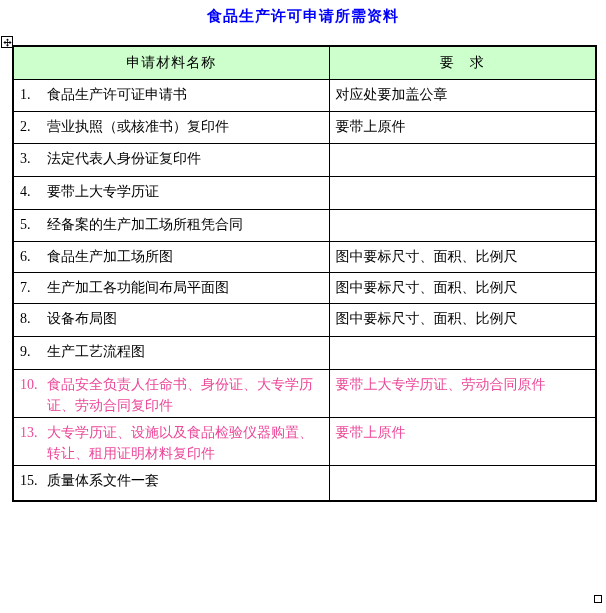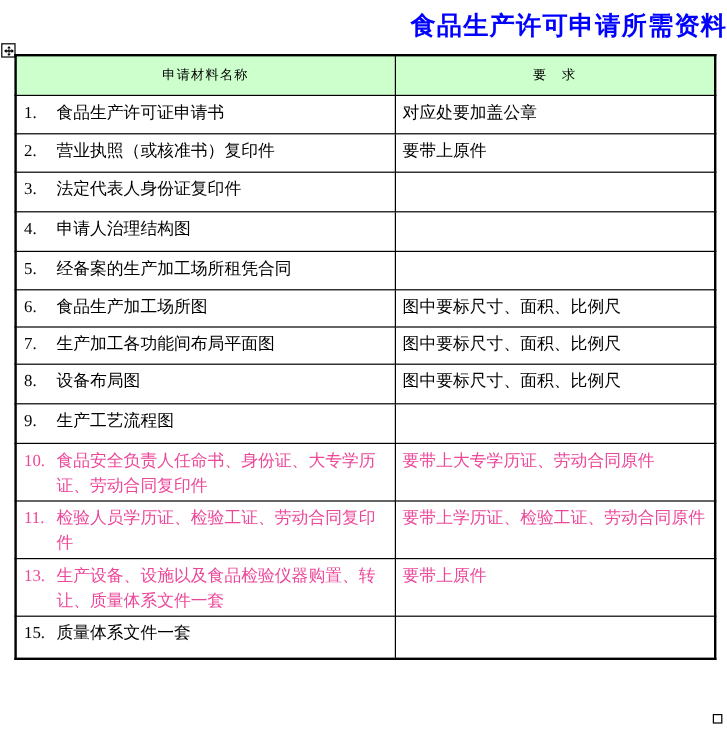--- a/index.html
+++ b/index.html
@@ -7,24 +7,24 @@
   body {
     width: 606px; height: 613px;
     font-family: "Liberation Serif", "DejaVu Serif", serif;
     color: #000000;
     overflow: hidden;
   }
   .page { position: relative; width: 606px; height: 613px; background: #ffffff; }
 
   .doc-title {
     position: absolute; top: 7px; left: 0; width: 100%;
-    text-align: right;
+    text-align: center;
     color: #0000FF;
     font-weight: bold;
-    font-size: 21px;
+    font-size: 15px;
     letter-spacing: 1px;
     white-space: nowrap;
   }
 
   .move-handle {
     position: absolute; left: 1px; top: 36px;
     width: 12px; height: 12px;
     border: 1px solid #000;
     background: #fff;
     display: flex; align-items: center; justify-content: center;
@@ -38,21 +38,21 @@
     table-layout: fixed;
     border: 2px solid #000;
   }
   .req-table col.c1 { width: 316px; }
   .req-table col.c2 { width: 267px; }
 
   .req-table th {
     border: 1px solid #000;
     background: #CCFFCC;
     font-weight: normal;
-    font-size: 11px;
+    font-size: 14px;
     text-align: center;
     vertical-align: middle;
     height: 33px;
     letter-spacing: 1px;
   }
   .req-table td {
     border: 1px solid #000;
     vertical-align: top;
     font-size: 14px;
     line-height: 21px;
@@ -126,21 +126,21 @@
               <span class="row-num">3.</span>
               <span class="row-text">法定代表人身份证复印件</span>
             </div>
           </td>
       <td class="req-cell"></td>
     </tr>
     <tr style="height:33px">
       <td>
             <div class="name-cell-inner">
               <span class="row-num">4.</span>
-              <span class="row-text">申请人治理结构图</span>
+              <span class="row-text">要带上大专学历证</span>
             </div>
           </td>
       <td class="req-cell"></td>
     </tr>
     <tr style="height:32px">
       <td>
             <div class="name-cell-inner">
               <span class="row-num">5.</span>
               <span class="row-text">经备案的生产加工场所租凭合同</span>
             </div>
@@ -185,34 +185,25 @@
     </tr>
     <tr class="red-row" style="height:44px">
       <td>
             <div class="name-cell-inner">
               <span class="row-num">10.</span>
               <span class="row-text">食品安全负责人任命书、身份证、大专学历证、劳动合同复印件</span>
             </div>
           </td>
       <td class="req-cell">要带上大专学历证、劳动合同原件</td>
     </tr>
-    <tr class="red-row" style="height:33px">
-      <td>
-            <div class="name-cell-inner">
-              <span class="row-num">11.</span>
-              <span class="row-text">检验人员学历证、检验工证、劳动合同复印件</span>
-            </div>
-          </td>
-      <td class="req-cell">要带上学历证、检验工证、劳动合同原件</td>
-    </tr>
     <tr class="red-row" style="height:42px">
       <td>
             <div class="name-cell-inner">
               <span class="row-num">13.</span>
-              <span class="row-text">生产设备、设施以及食品检验仪器购置、转让、质量体系文件一套</span>
+              <span class="row-text">大专学历证、设施以及食品检验仪器购置、转让、租用证明材料复印件</span>
             </div>
           </td>
       <td class="req-cell">要带上原件</td>
     </tr>
     <tr style="height:36px">
       <td>
             <div class="name-cell-inner">
               <span class="row-num">15.</span>
               <span class="row-text">质量体系文件一套</span>
             </div>

